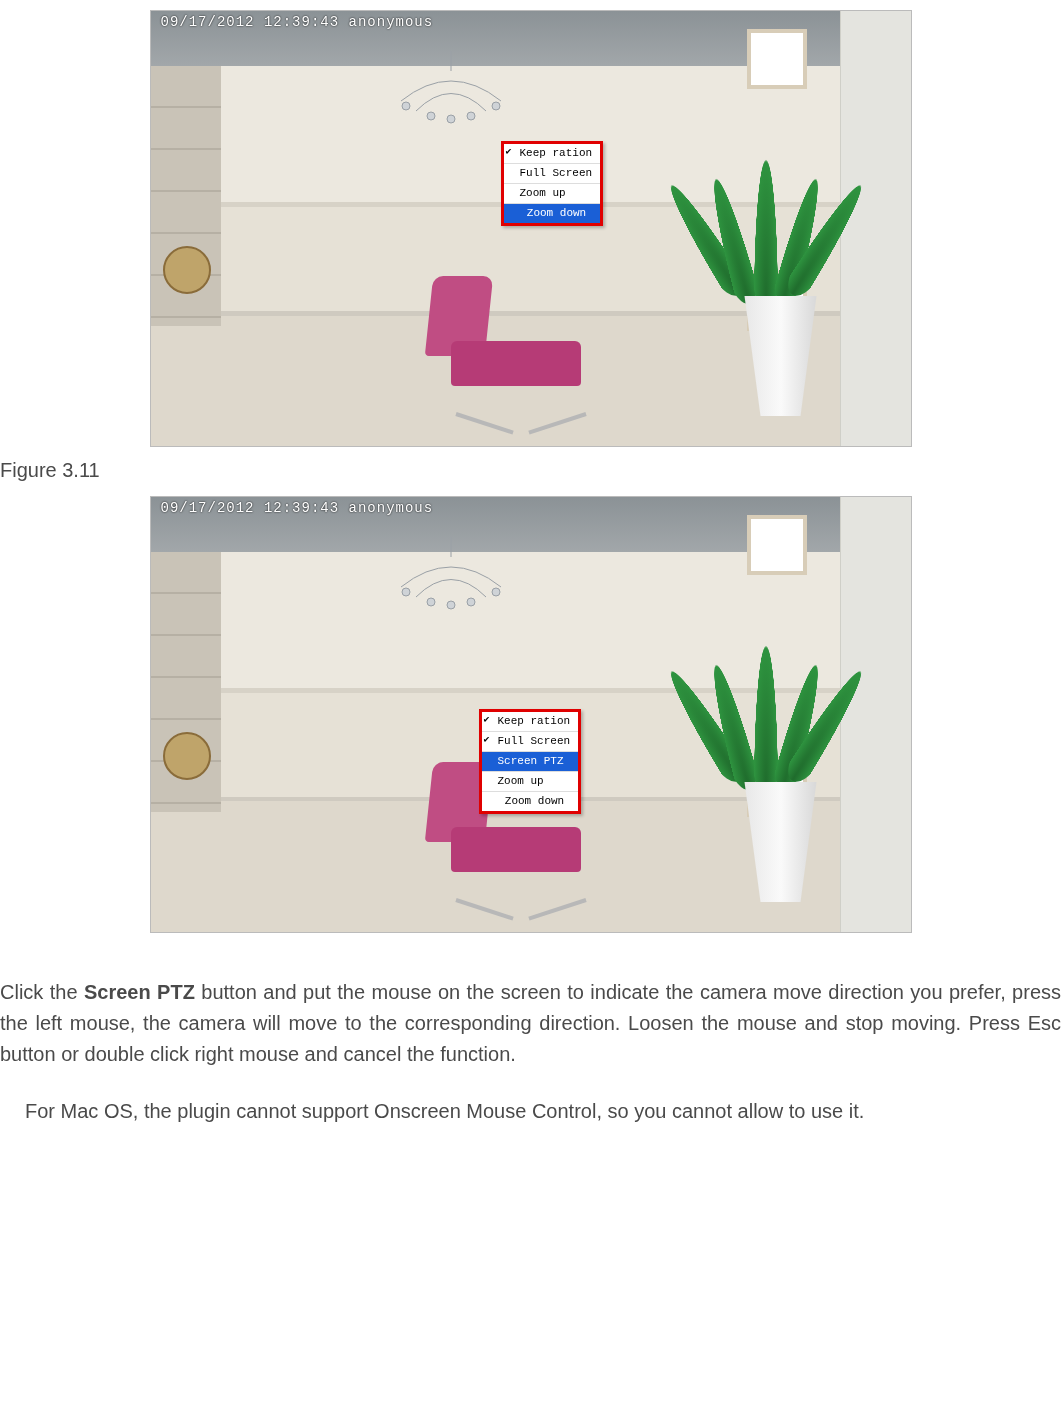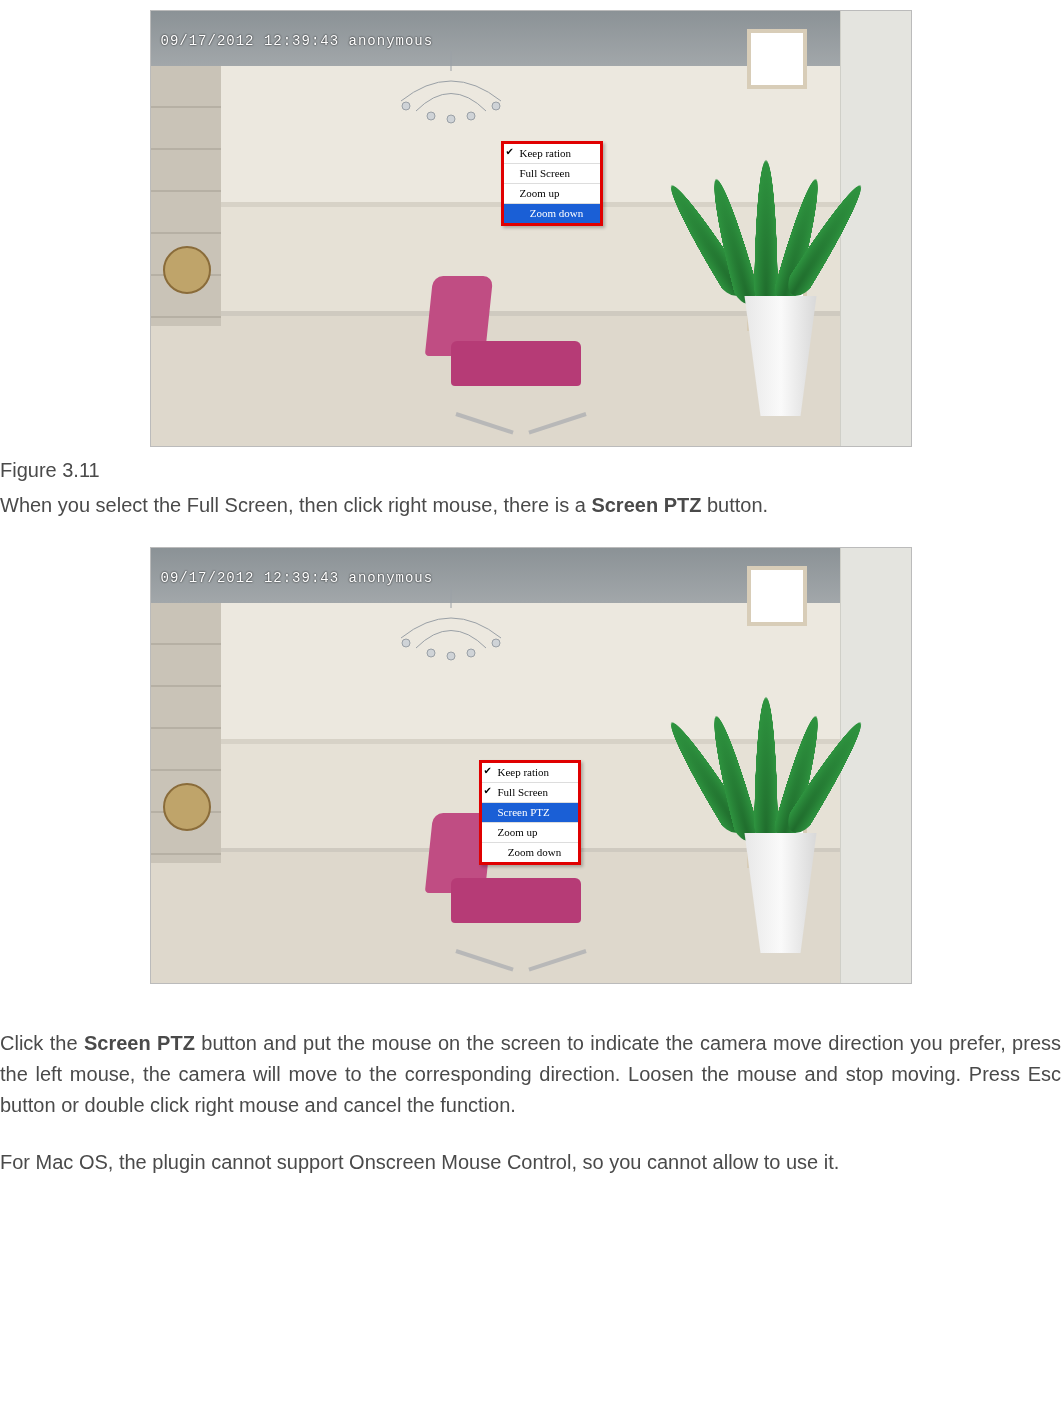--- a/index.html
+++ b/index.html
@@ -32,21 +32,21 @@
     border: 1px solid #bbb;
     overflow: hidden;
     background:
       linear-gradient(0deg, #ded8cc 0%, #ded8cc 30%, #cfcac0 30%, #cfcac0 31%, #e6e1d6 31%, #e6e1d6 55%, #d7d2c7 55%, #d7d2c7 56%, #ece8df 56%, #ece8df 100%);
   }
   .screenshot .ceiling {
     position: absolute; inset: 0 0 auto 0; height: 55px;
     background: linear-gradient(#8b9296, #a2a7aa);
   }
   .screenshot .overlay {
-    position: absolute; top: 20px; left: 10px;
+    position: absolute; top: 1px; left: 10px;
     font-family: "Courier New", monospace;
     font-size: 14px; letter-spacing: 1px;
     color: var(--overlay-text);
     text-shadow: 0 0 2px #000;
     white-space: pre;
   }
   
   .leftwall { position:absolute; left:0; top:55px; width:70px; height:260px;
     background: repeating-linear-gradient(#c9c3b7 0 40px, #b6b0a4 40px 42px); }
   .leftwall::after{content:"";position:absolute;left:12px;top:180px;width:44px;height:44px;border:2px solid #8a6c3a;border-radius:50%;background:#bfa46a;}
@@ -72,21 +72,21 @@
   .plant span:nth-child(5){transform:translateX(52px) rotate(32deg);}
   
   .rightwall{position:absolute;right:0;top:0;width:70px;height:100%;background:#e4e4df;border-left:1px solid #cfcfc8;}
   .frame{position:absolute;width:52px;height:52px;background:#fff;border:4px solid #d8cdb8;}
   .frame.a{right:104px;top:18px;}
   .frame.b{right:104px;top:260px;}
   
   .ctxmenu{
     position:absolute;background:var(--menu-bg);
     border:3px solid var(--menu-border);
-    font-family:Liberation Serif, serif;
+    font-family:Liberation Mono, monospace;
     font-size:11px;color:#000;min-width:96px;
     box-shadow:2px 2px 3px rgba(0,0,0,.25);
   }
   .ctxmenu .row{padding:1px 6px 1px 16px;position:relative;white-space:nowrap;border-bottom:1px solid #ddd;}
   .ctxmenu .row:last-child{border-bottom:none;text-align:center;}
   .ctxmenu .row.checked::before{content:"✔";position:absolute;left:2px;top:0;font-size:10px;}
   .ctxmenu .row.sel{background:var(--menu-sel);color:#fff;}
   .screenshot.fig1 .ctxmenu{left:350px;top:130px;}
   .screenshot.fig2 .ctxmenu{left:328px;top:212px;}
 
@@ -137,23 +137,20 @@
 
     <div class="ctxmenu">
         <div class="row checked">Keep ration</div>
         <div class="row">Full Screen</div>
         <div class="row">Zoom up</div>
         <div class="row sel">Zoom down</div>
       </div>
   </div>
   <div class="caption">Figure 3.11</div>
 
-  <p class="bodytext">
-    <span>When you select the Full Screen, then click right mouse, there is a </span><strong>Screen PTZ</strong><span> button.</span>
-  </p>
 
   <div class="screenshot fig2">
     <div class="ceiling"></div>
     <div class="leftwall"></div>
     <div class="rightwall"></div>
     <div class="frame a"></div>
     <div class="frame b"></div>
     <div class="chandelier">
       <svg viewBox="0 0 140 90">
           <g stroke="#9aa0a6" stroke-width="1" fill="none">
@@ -189,15 +186,15 @@
         <div class="row sel">Screen PTZ</div>
         <div class="row">Zoom up</div>
         <div class="row">Zoom down</div>
       </div>
   </div>
 
   <p class="bodytext just" style="margin-top:44px;">
     <span>Click the </span><strong>Screen PTZ</strong><span> button and put the mouse on the screen to indicate the camera move direction you prefer, press the left mouse, the camera will move to the corresponding direction. Loosen the mouse and stop moving. Press Esc button or double click right mouse and cancel the function.</span>
   </p>
 
-  <div class="bodytext" style="margin-bottom:0;">For Mac OS, the plugin cannot support Onscreen Mouse Control, so you cannot allow to use it.</div>
+  <div class="bodytext" style="margin-bottom:0;padding-left:25px;">For Mac OS, the plugin cannot support Onscreen Mouse Control, so you cannot allow to use it.</div>
 
 </div>
 
 </body></html>

